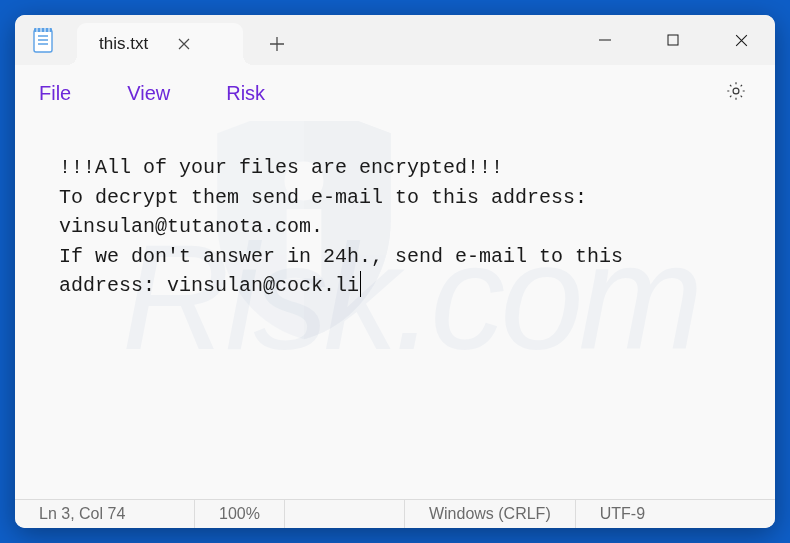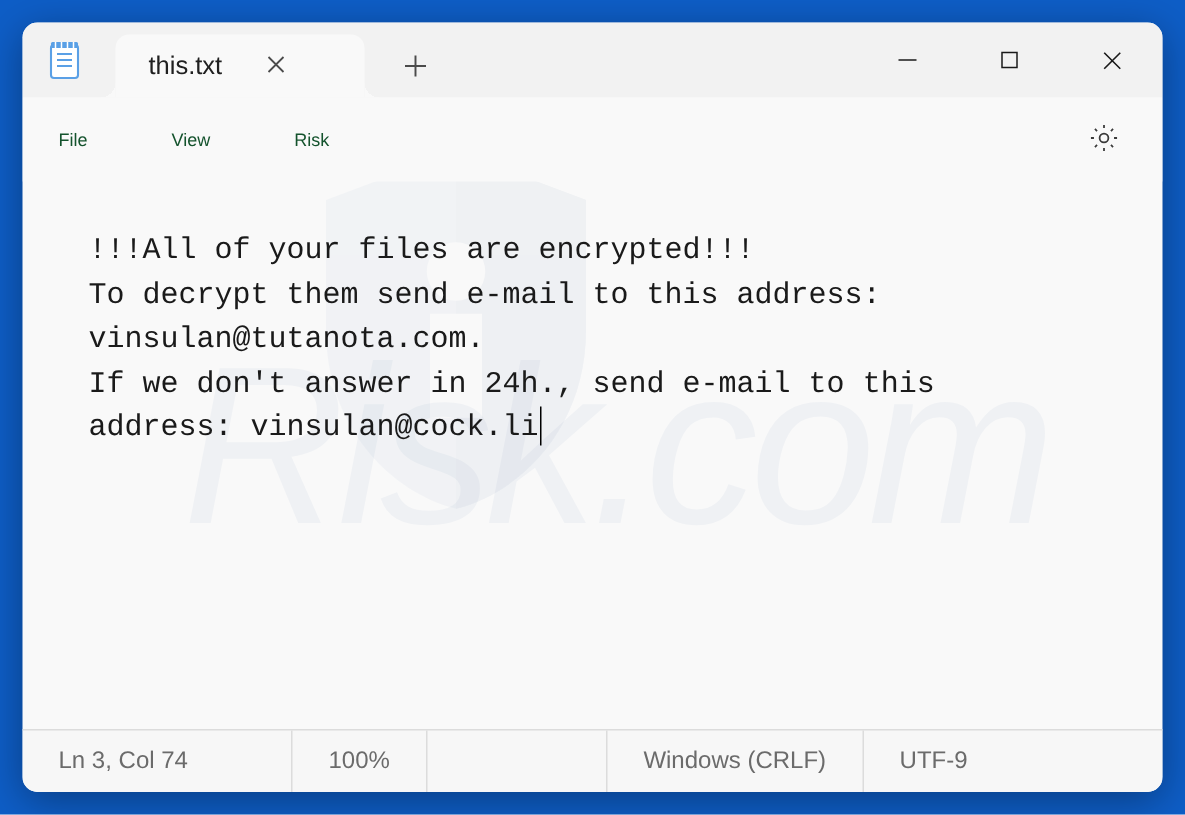--- a/index.html
+++ b/index.html
@@ -135,22 +135,22 @@
     }
     .win-btn svg { width: 14px; height: 14px; stroke: #1a1a1a; stroke-width: 1; fill: none; }
     .win-btn.close svg { width: 15px; height: 15px; }
     
     .menubar {
       display: flex;
       align-items: center;
       padding: 0 24px;
       height: 56px;
       background: #f9f9f9;
-      font-size: 12px;
-      color: #14532d;
+      font-size: 20px;
+      color: #6d28d9;
       z-index: 2;
       gap: 56px;
     }
     .menu-item { cursor: pointer; }
     .menu-spacer { flex: 1; }
     .settings-btn {
       cursor: pointer;
       padding: 4px;
     }
     .settings-btn svg { width: 22px; height: 22px; stroke: #3a3a3a; fill: none; stroke-width: 1.3; }
@@ -172,21 +172,21 @@
       width: 1px;
       height: 26px;
       background: #000;
       vertical-align: text-bottom;
       margin-left: 1px;
     }
     
     .statusbar {
       display: flex;
       align-items: flex-end;
-      height: 42px;
+      height: 29px;
       border-top: 1px solid #dcdcdc;
       font-size: 16px;
       color: #6b6b6b;
       background: #f7f7f7;
       z-index: 2;
     }
     .status-cell {
       padding: 0 24px;
       border-right: 1px solid #dcdcdc;
       height: 100%;

